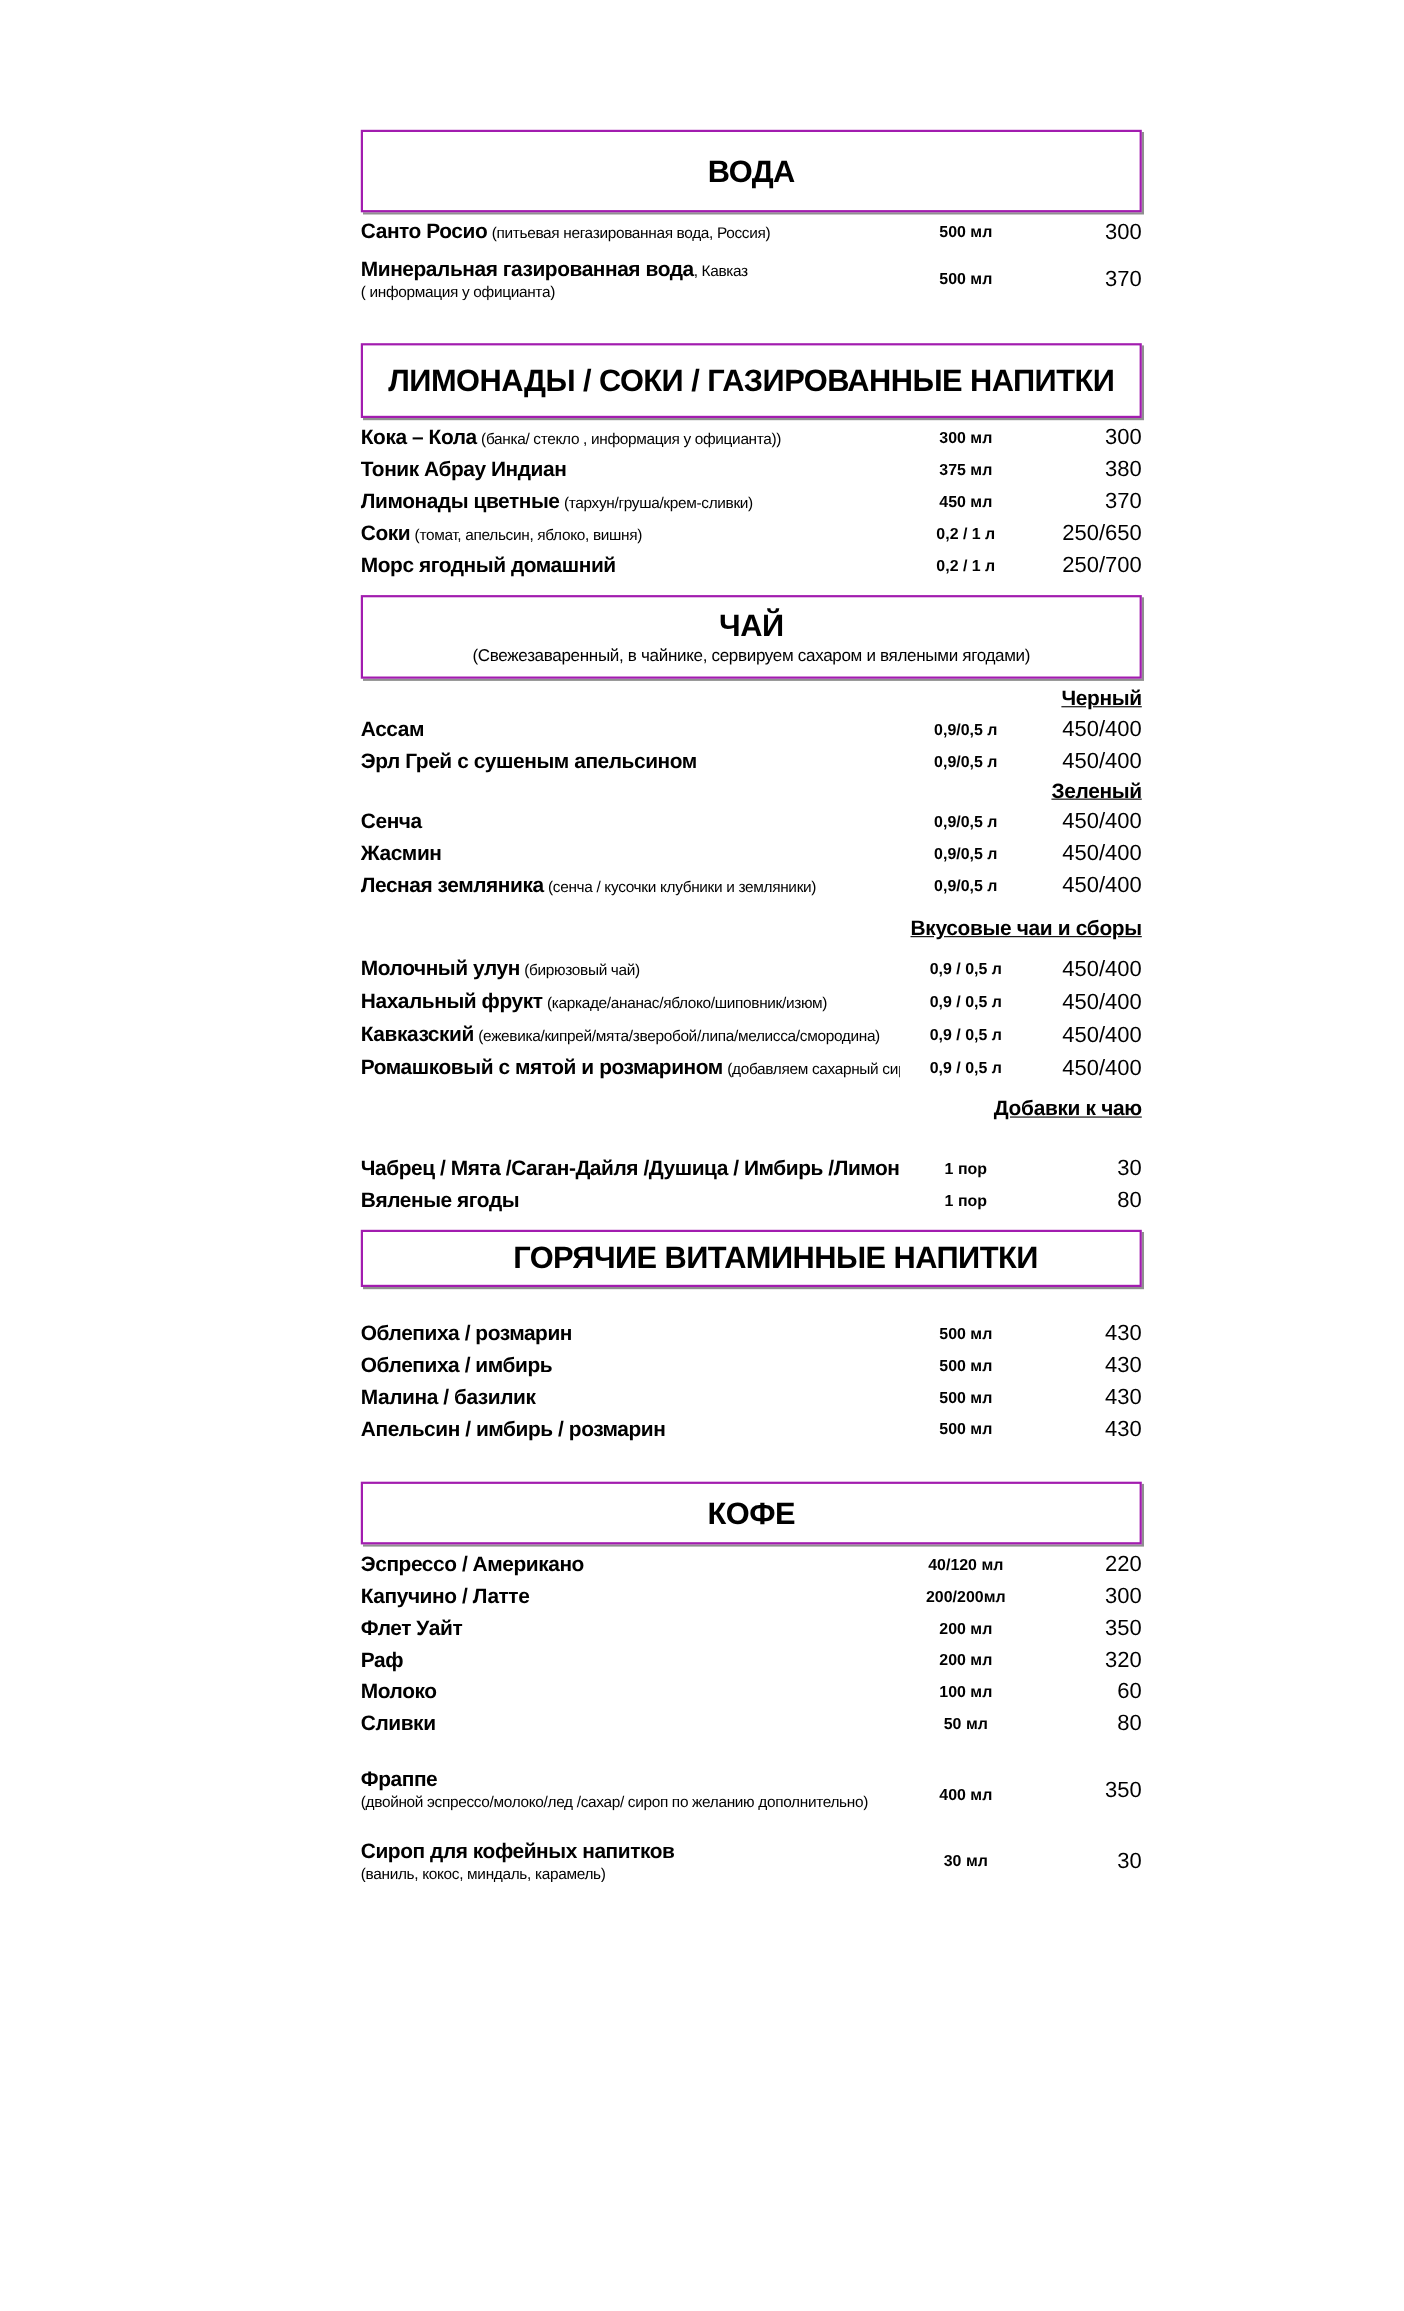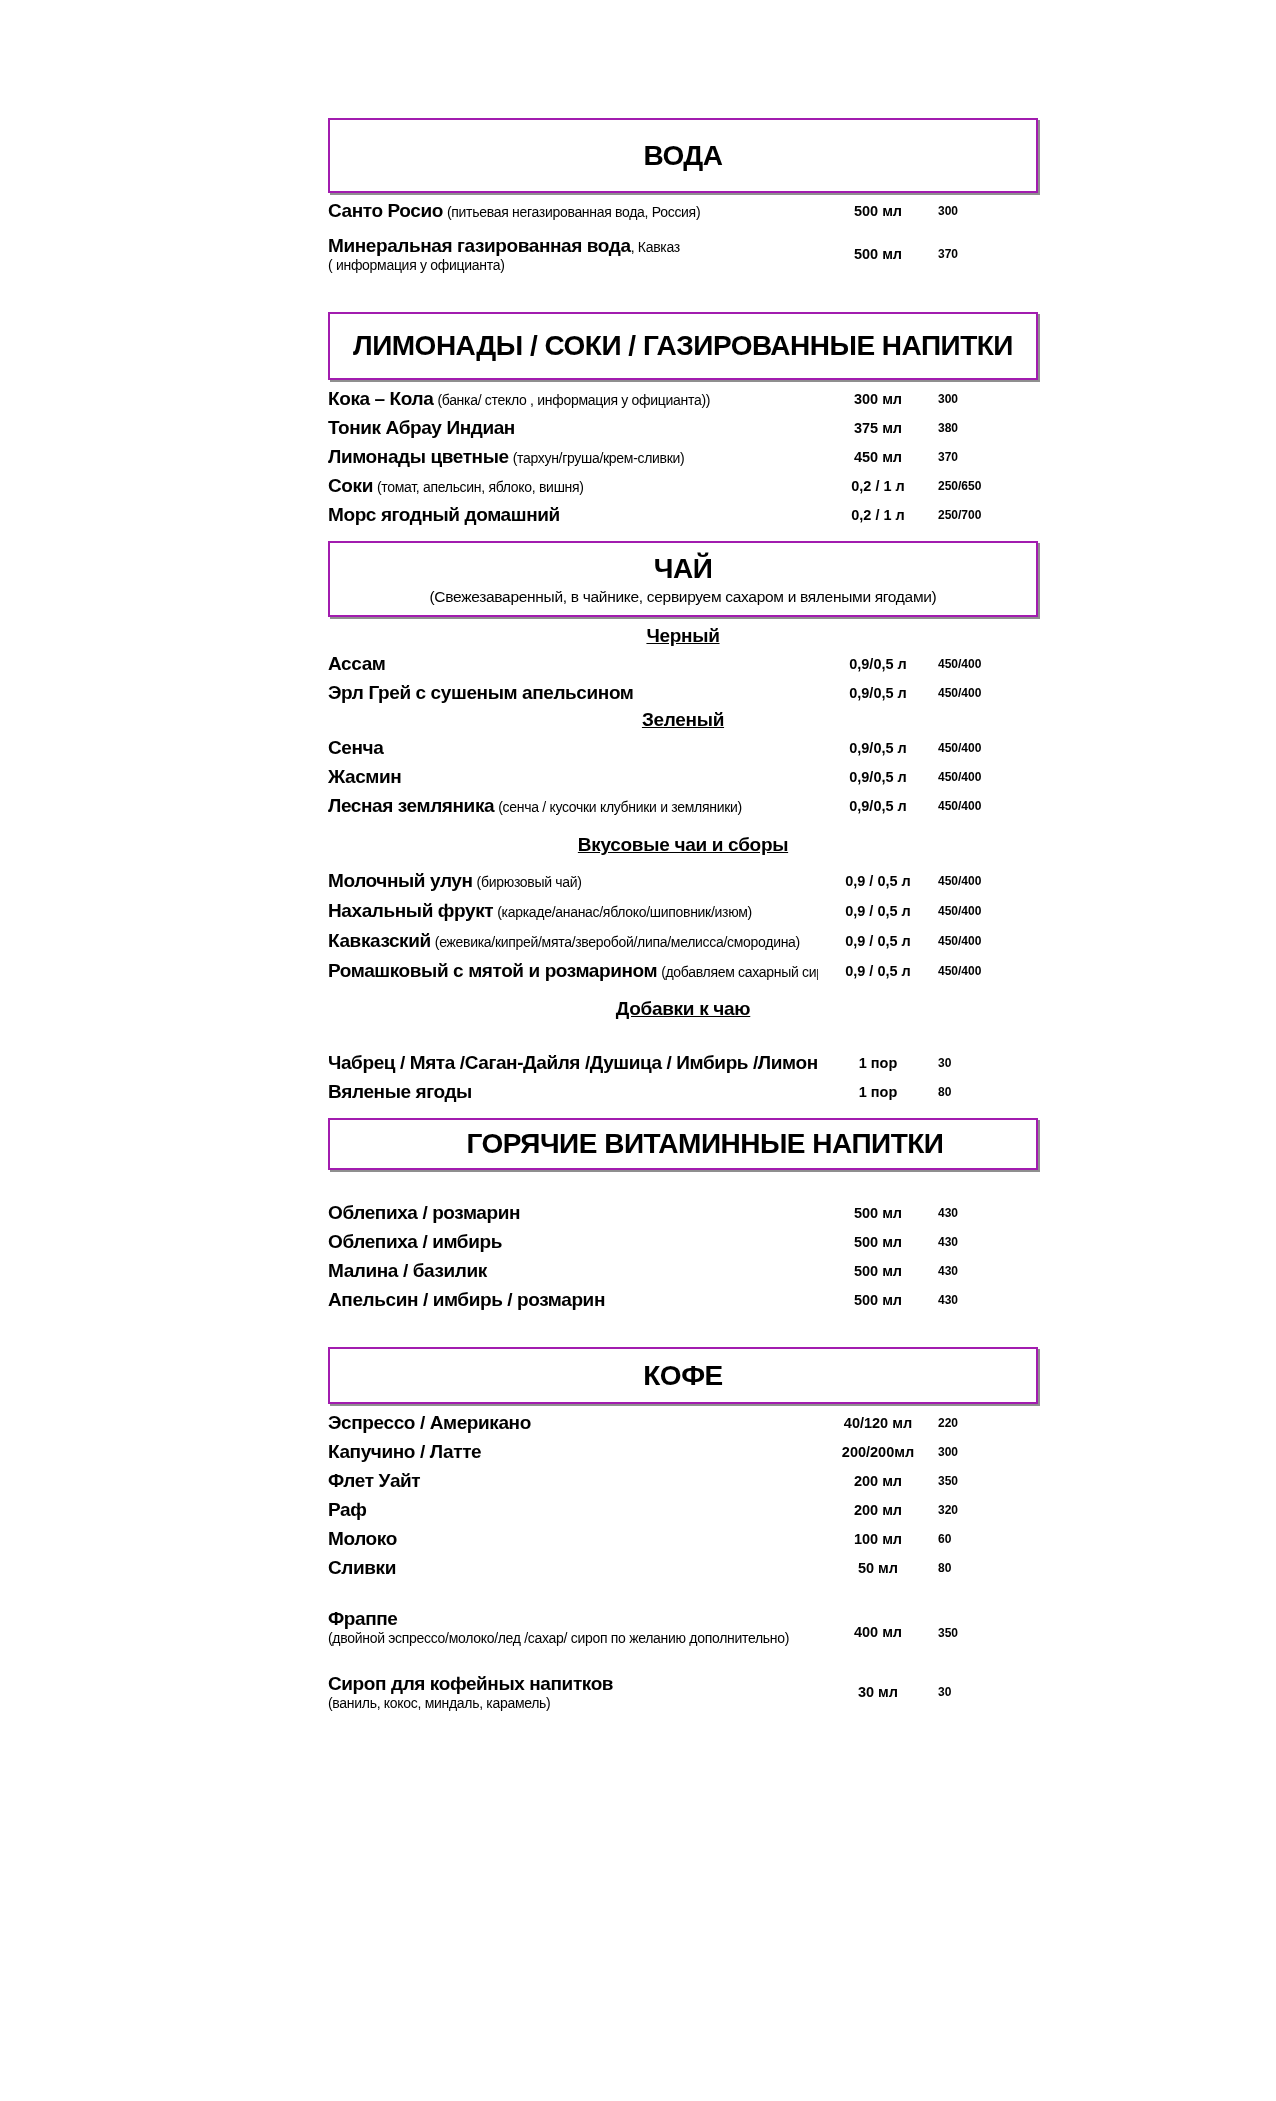--- a/index.html
+++ b/index.html
@@ -20,23 +20,23 @@
   .row2 { display:flex; align-items:center; height:56px; }
   .row2.tall52 { height:52px; }
   .row2.bottom { align-items:flex-end; }
   .row2.bottom .cvol, .row2.bottom .cprice { padding-bottom:6px; }
 
   .cname { flex:1; white-space:nowrap; overflow:hidden; }
   .nm { font-weight:bold; font-size:19px; letter-spacing:-0.4px; }
   .ds { font-size:14px; letter-spacing:-0.3px; }
   .cname .ds.inline { margin-left:4px; }
   .cvol { width:120px; text-align:center; font-weight:bold; font-size:14.5px; white-space:nowrap; }
-  .cprice { width:100px; text-align:left; font-weight:bold; font-size:12px; white-space:nowrap; }
-
-  .subhead { text-align:center; font-weight:bold; font-size:19px; height:24px;
+  .cprice { width:100px; text-align:right; font-weight:normal; font-size:20px; white-space:nowrap; }
+
+  .subhead { text-align:right; font-weight:bold; font-size:19px; height:24px;
              letter-spacing:-0.3px; }
   .subhead span { text-decoration:underline; }
 
   .mt3{margin-top:3px}.mt4{margin-top:4px}.mt6{margin-top:20px}.mt8{margin-top:8px}
   .mt10{margin-top:28px}.mt12{margin-top:12px}.mt14{margin-top:14px}.mt2{margin-top:2px}
   .mt26{margin-top:26px}.mt28{margin-top:12px}.mt30{margin-top:30px}.mt33{margin-top:33px}
 </style>
 </head>
 <body>
 

